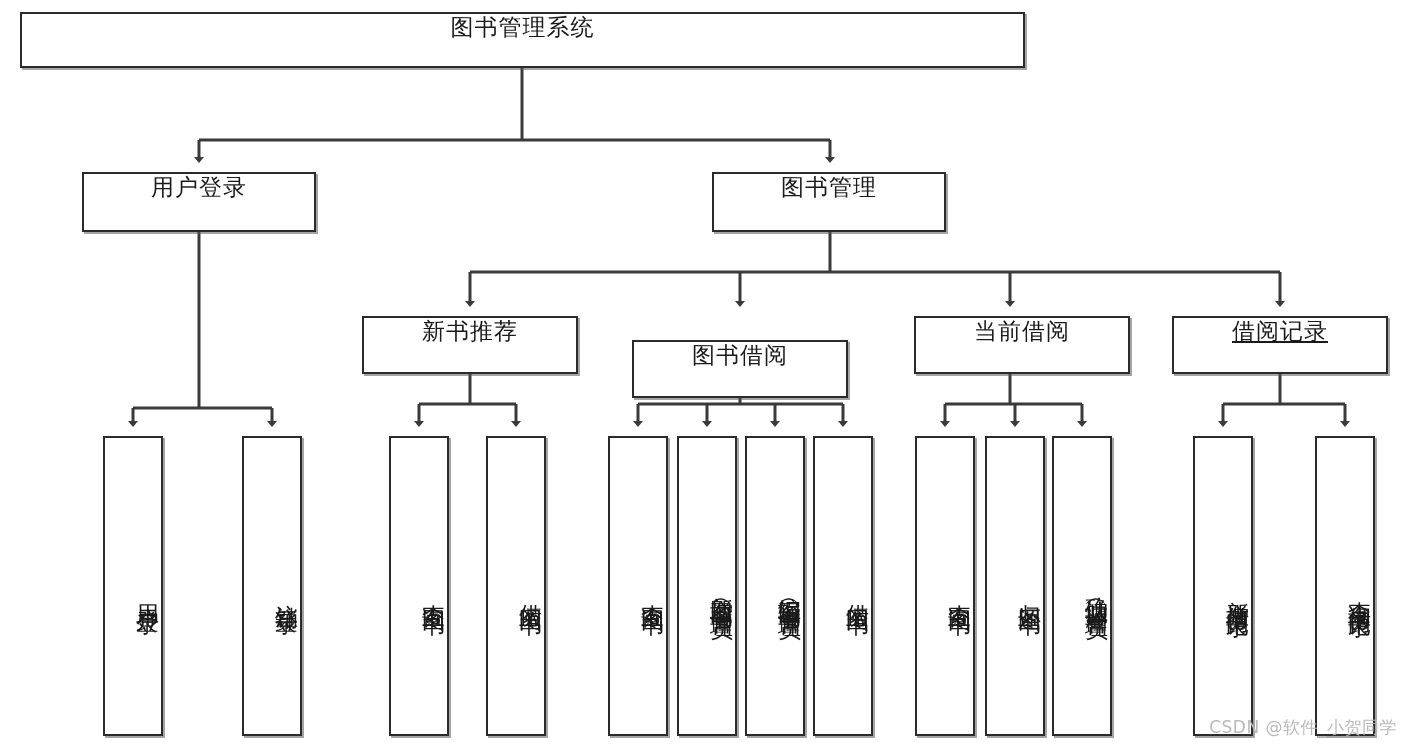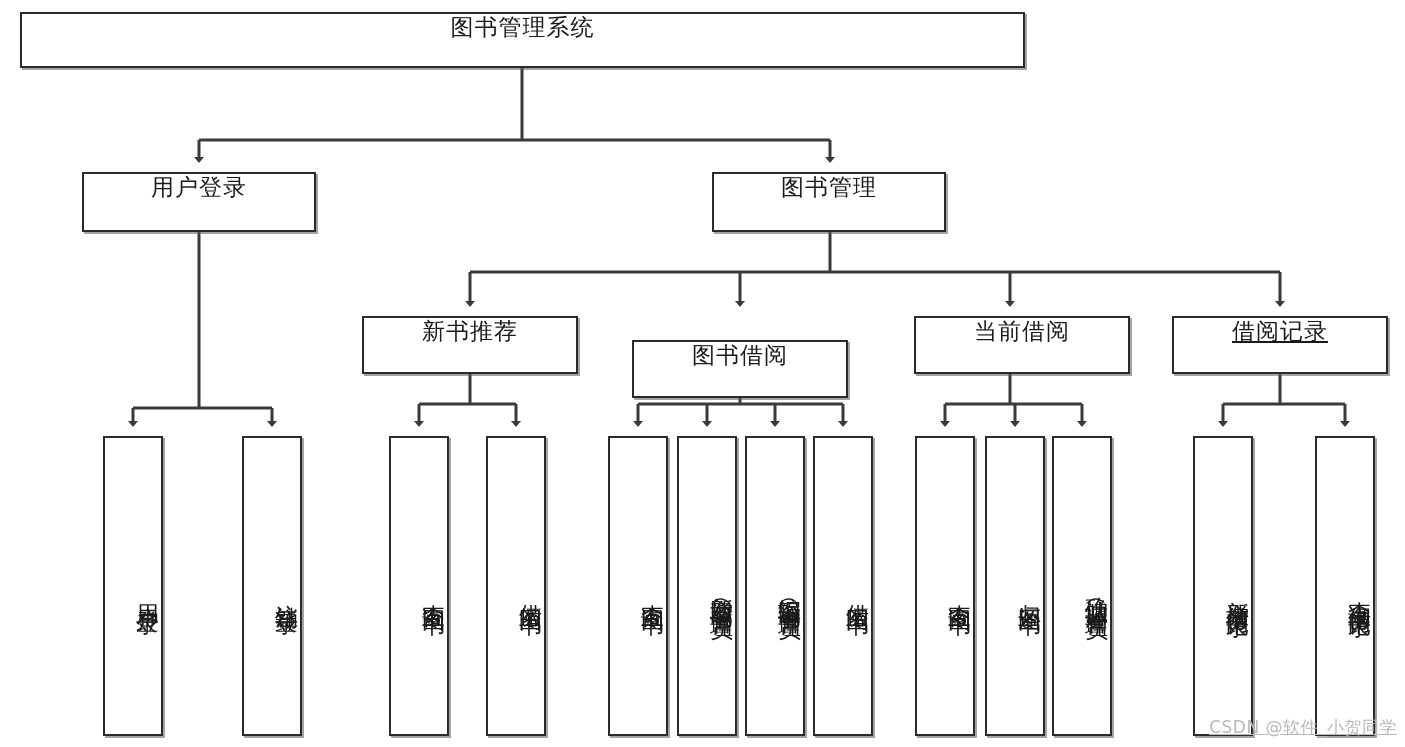--- a/index.html
+++ b/index.html
@@ -54,21 +54,20 @@
     line-height: 1.15;
   }
   #watermark {
     position: absolute;
     right: 8px;
     bottom: 8px;
     font-size: 17px;
     color: #b9b9b9;
     letter-spacing: 0.5px;
     white-space: nowrap;
-    text-decoration: underline;
   }
 </style>
 </head>
 <body>
 
 <div id="diagram-root">
 
   <svg class="edges" viewBox="0 0 1405 747" xmlns="http://www.w3.org/2000/svg">
     <defs>
       <marker id="arrowhead" markerWidth="10" markerHeight="10" refX="3" refY="5" orient="auto" markerUnits="userSpaceOnUse">

